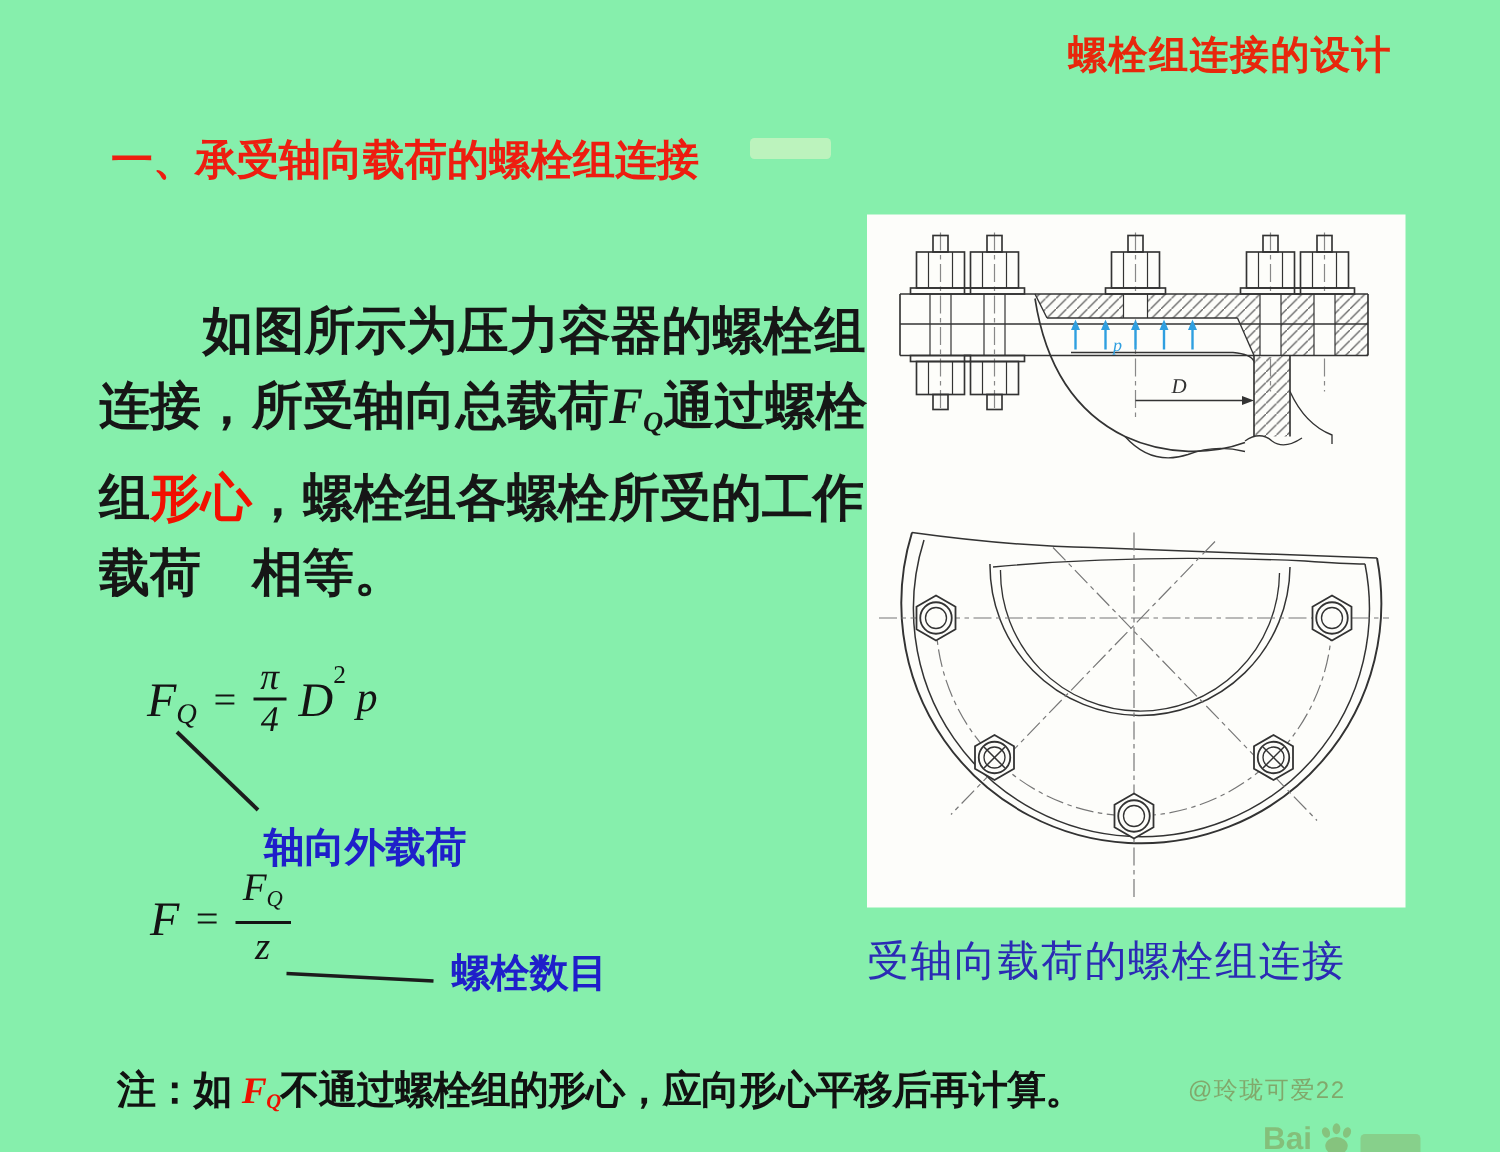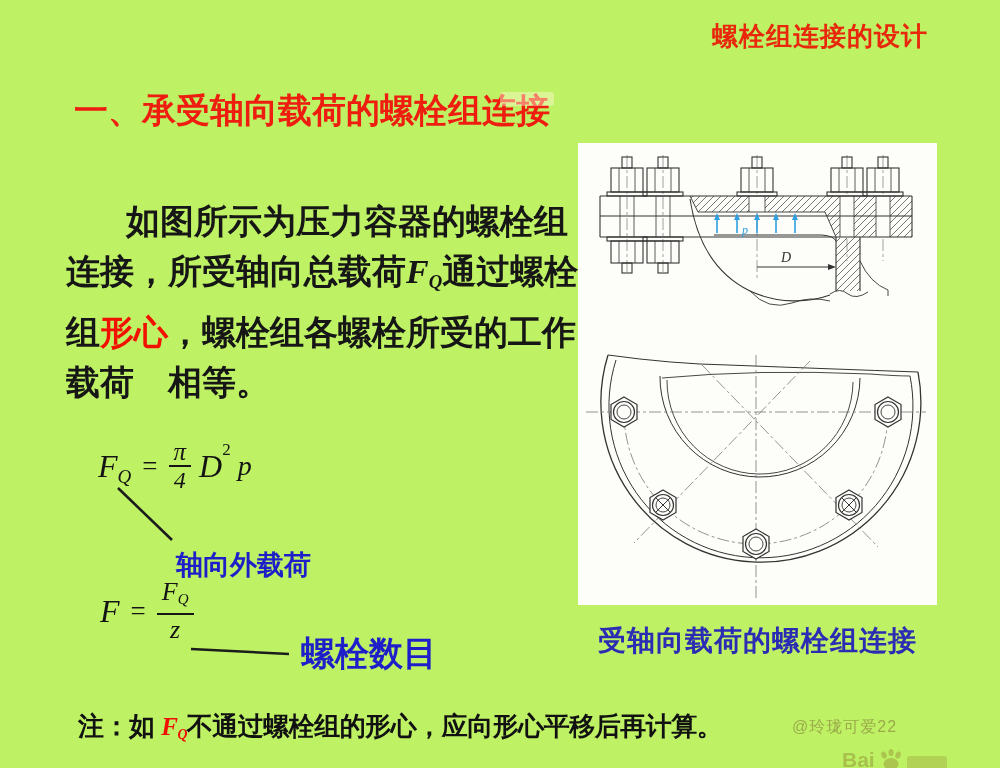--- a/index.html
+++ b/index.html
@@ -1,29 +1,29 @@
 <!DOCTYPE html>
 <html><head>
 <meta charset="utf-8">
 <style>
   html,body{margin:0;padding:0;}
-  .slide{position:relative;width:1000px;height:768px;background:#bef264;overflow:hidden;
+  .slide{position:relative;width:1000px;height:768px;background:#86efac;overflow:hidden;
          font-family:"Liberation Sans",sans-serif;}
   
   .title-top{position:absolute;top:19px;right:72px;font-size:26px;font-weight:bold;
              color:#e8270c;letter-spacing:1px;white-space:nowrap;}
-  .heading{position:absolute;left:74px;top:88px;font-size:34px;font-weight:bold;
+  .heading{position:absolute;left:74px;top:88px;font-size:28px;font-weight:bold;
            color:#ee1d10;white-space:nowrap;}
   .faint-mark{position:absolute;left:500px;top:92px;width:54px;height:14px;
               background:rgba(255,248,210,0.45);border-radius:3px;}
   
   .body{position:absolute;left:66px;top:196px;width:520px;font-size:34px;font-weight:bold;
         color:#161616;line-height:50px;}
   .body .bline{white-space:nowrap;}
-  .body .indent{padding-left:60px;}
+  .body .indent{padding-left:60px;text-align:center;}
   .red{color:#f21000;}
   .servar{font-family:"Liberation Serif",serif;font-style:italic;font-weight:bold;}
   .servar .vsub{font-size:0.55em;vertical-align:-0.28em;}
   
   .formula{position:absolute;display:flex;align-items:center;color:#141414;
            font-family:"Liberation Serif",serif;}
   .f1{left:98px;top:438px;}
   .f2{left:100px;top:578px;}
   .mvar{font-style:italic;font-size:32px;}
   .msub{font-style:italic;font-size:19px;align-self:flex-end;transform:translateY(-6px);}
@@ -33,31 +33,31 @@
   .mden{font-size:24px;line-height:27px;border-top:2px solid #141414;width:100%;
         text-align:center;font-style:italic;}
   .msup{font-size:17px;align-self:flex-start;transform:translateY(2px);}
   .mp{margin-left:7px;font-size:28px;}
   .f2 .mnum{font-size:26px;line-height:27px;}
   .f2 .mden{font-size:26px;line-height:30px;}
   .nsub{font-size:15px;font-style:italic;vertical-align:-4px;}
   
   .callout{position:absolute;font-weight:bold;color:#1f1fca;white-space:nowrap;}
   .lab-axial{left:176px;top:527px;font-size:27px;margin-top:20px;}
-  .lab-bolts{left:301px;top:631px;font-size:34px;}
+  .lab-bolts{left:301px;top:631px;font-size:26px;}
   .leaders{position:absolute;left:0;top:0;pointer-events:none;}
   
   .note{position:absolute;left:78px;top:709px;font-size:26px;font-weight:bold;color:#111;
         letter-spacing:-0.5px;white-space:nowrap;}
   .note .servar{color:#ee0f00;font-size:25px;}
   
   .figure-box{position:absolute;left:578px;top:143px;width:359px;height:462px;
               background:#fdfdfa;}
-  .figure-caption{position:absolute;left:578px;top:622px;width:359px;text-align:center;
-                  font-size:28px;font-weight:bold;color:#2b2bb4;letter-spacing:1px;
+  .figure-caption{position:absolute;left:578px;top:622px;width:359px;text-align:left;
+                  font-size:28px;font-weight:normal;color:#2b2bb4;letter-spacing:1px;
                   white-space:nowrap;}
   
   .wm-handle{position:absolute;left:792px;top:717px;font-size:16px;
              color:rgba(125,110,55,0.55);letter-spacing:1px;white-space:nowrap;}
   .wm-logo{position:absolute;left:842px;top:747px;display:flex;align-items:center;
            gap:3px;opacity:0.45;}
   .wm-logo .bai{font-size:21px;font-weight:bold;color:rgba(130,105,35,0.8);}
   .wm-logo .blob{width:40px;height:15px;background:rgba(140,115,40,0.55);
                  border-radius:3px;margin-top:6px;}
 </style>

